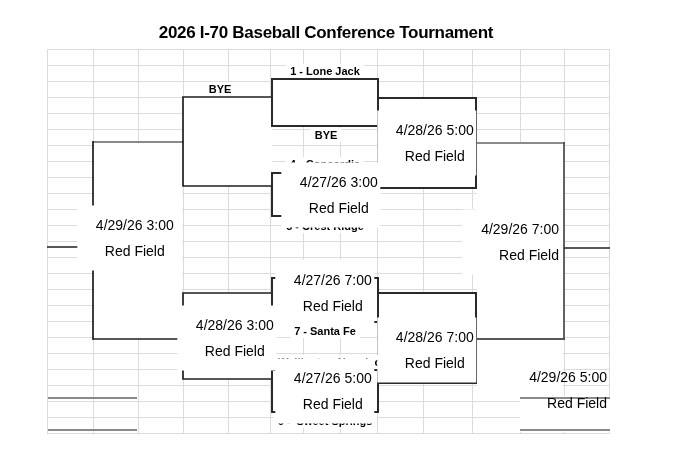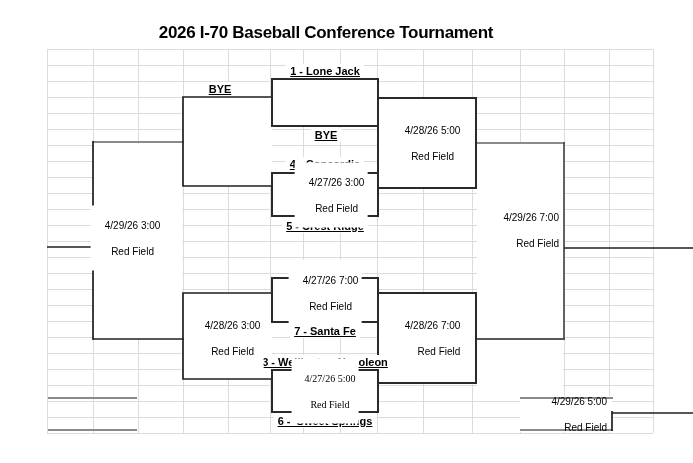--- a/index.html
+++ b/index.html
@@ -1,27 +1,27 @@
 <!DOCTYPE html>
 <html><head>
 <meta charset="utf-8">
 <style>
   html,body{margin:0;padding:0;background:#ffffff;}
   .canvas{
-    position:relative;width:693px;height:463px;background:#ffffff;
+    position:relative;width:610px;height:463px;background:#ffffff;
     font-family:"Liberation Sans",sans-serif;color:#000;overflow:hidden;
   }
   svg.layer{position:absolute;left:0;top:0;}
   .lbl{
     position:absolute;background:#ffffff;white-space:pre;
     transform:translate(-50%,-50%);text-align:center;
   }
   .title{font-size:17px;font-weight:bold;letter-spacing:-0.3px;padding:2px 10px;}
-  .team{font-size:11px;font-weight:bold;line-height:12px;padding:1px 4px;text-decoration:underline;}
-  .game{font-size:10px;line-height:13px;padding:0 3px;}
+  .team{font-size:11px;font-weight:bold;line-height:12px;padding:1px 4px;}
+  .game{font-size:14px;line-height:13px;padding:0 3px;}
   .rightal{transform:translate(-100%,-50%);text-align:right;}
 </style>
 </head>
 <body>
 
 <div class="canvas">
 
   <svg class="layer" width="693" height="463" viewBox="0 0 693 463">
 
     <g id="grid" stroke="#dcdcdc" stroke-width="1" shape-rendering="crispEdges">
@@ -120,42 +120,42 @@
   <div class="lbl team" style="left:325px;top:421px;">6 -  Sweet Springs</div>
 
   <div class="lbl game" style="left:331px;top:195px;">
     <span>4/27/26 3:00</span><br>
     <span>Red Field</span>
   </div>
   <div class="lbl game" style="left:325px;top:293px;">
     <span>4/27/26 7:00</span><br>
     <span>Red Field</span>
   </div>
-  <div class="lbl game" style="left:325px;top:391px;font-family:Liberation Serif, serif;">
+  <div class="lbl game" style="left:325px;top:391px;">
     <span>4/27/26 5:00</span><br>
     <span>Red Field</span>
   </div>
   <div class="lbl game" style="left:427px;top:143px;">
     <span>4/28/26 5:00</span><br>
     <span>Red Field</span>
   </div>
-  <div class="lbl game" style="left:427px;top:338px;text-align:right;">
+  <div class="lbl game" style="left:427px;top:350px;">
     <span>4/28/26 7:00</span><br>
     <span>Red Field</span>
   </div>
   <div class="lbl game" style="left:227px;top:338px;">
     <span>4/28/26 3:00</span><br>
     <span>Red Field</span>
   </div>
   <div class="lbl game" style="left:127px;top:238px;">
     <span>4/29/26 3:00</span><br>
     <span>Red Field</span>
   </div>
-  <div class="lbl game rightal" style="left:562px;top:230px;">
+  <div class="lbl game rightal" style="left:562px;top:242px;">
     <span>4/29/26 7:00</span><br>
     <span>Red Field</span>
   </div>
-  <div class="lbl game rightal" style="left:610px;top:414px;background:transparent;">
+  <div class="lbl game rightal" style="left:610px;top:390px;background:transparent;">
     <span>4/29/26 5:00</span><br>
     <span>Red Field</span>
   </div>
 
 </div>
 
 </body></html>

